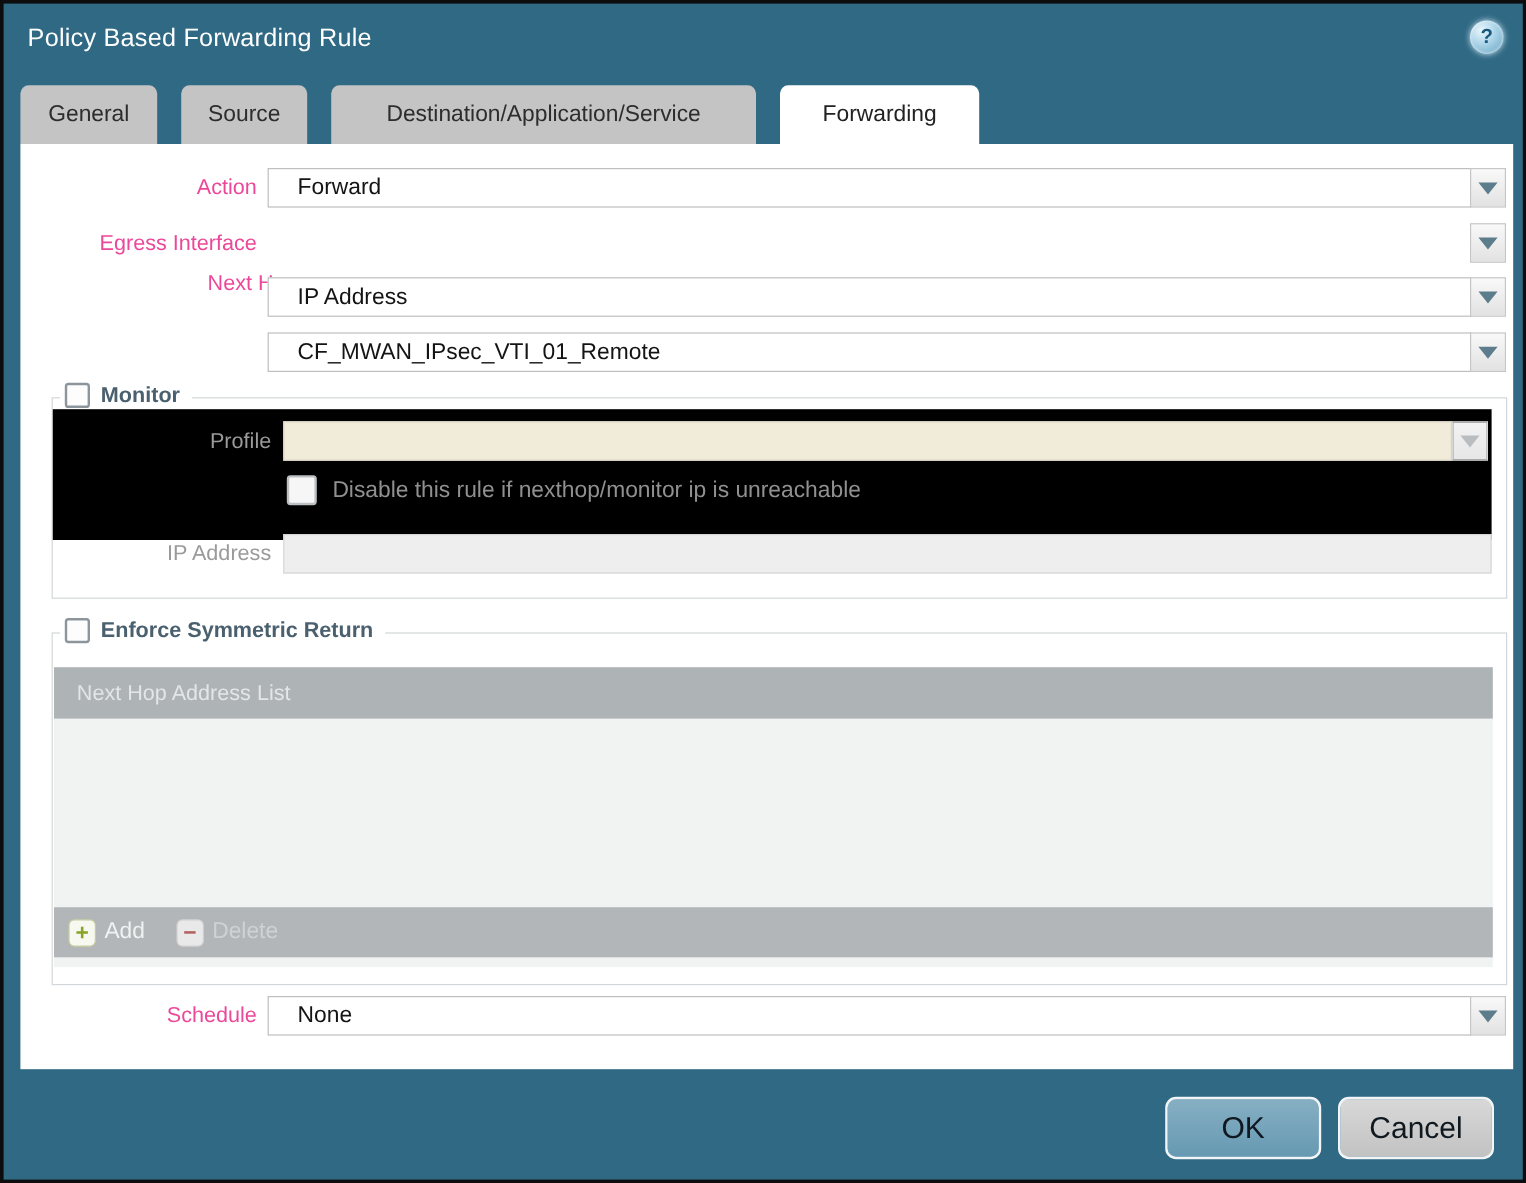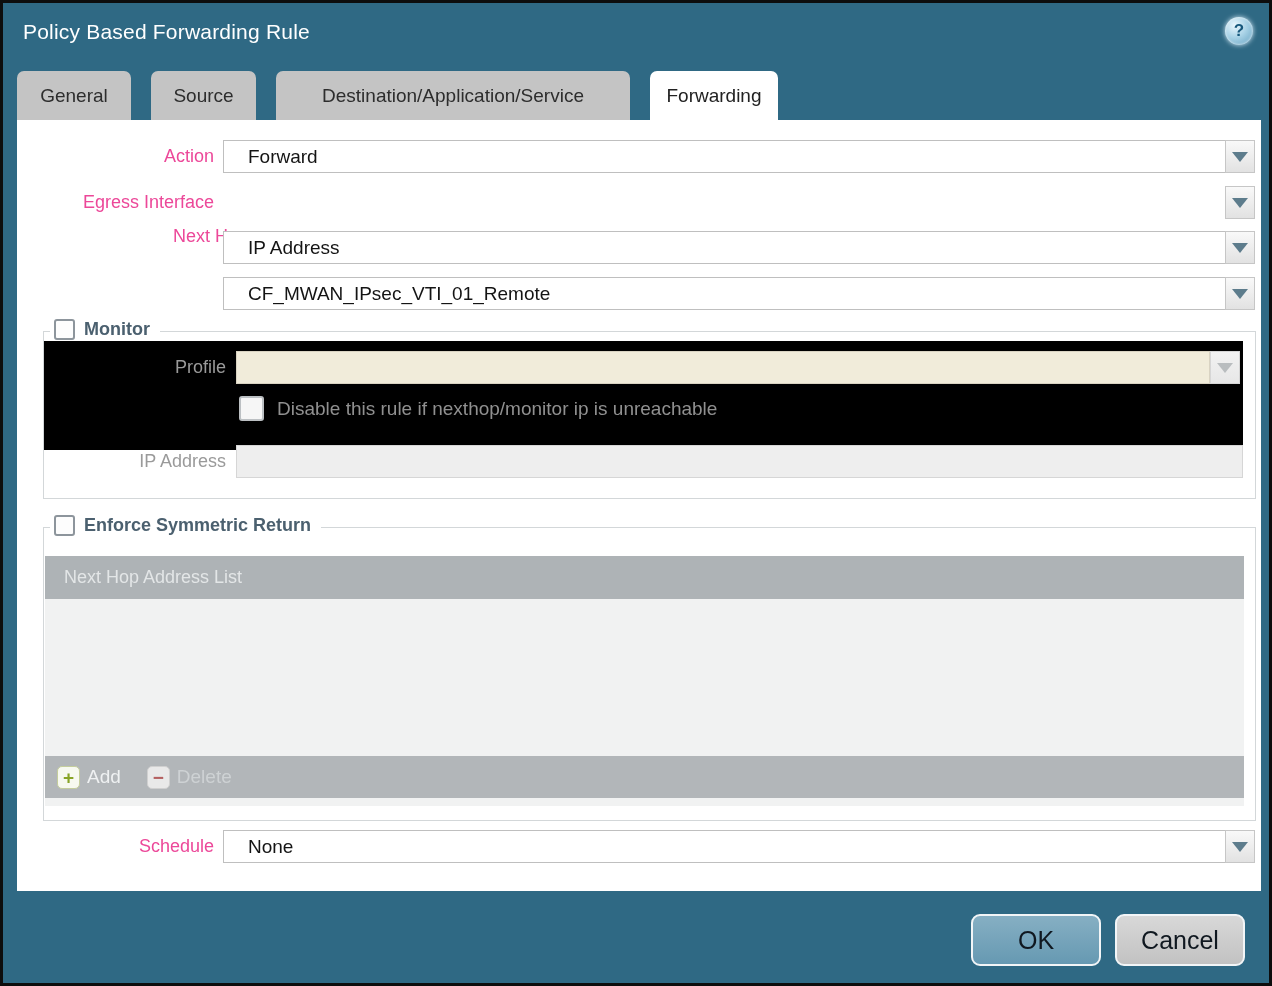--- a/index.html
+++ b/index.html
@@ -26,21 +26,21 @@
   
   .tabs{position:absolute;left:14px;top:68px;display:flex;gap:20px;}
   .tab{
     height:49px;background:#c4c4c4;border-radius:7px 7px 0 0;
     display:flex;align-items:center;justify-content:center;
     font-size:19px;color:#2d2d2d;cursor:pointer;
   }
   .tab:nth-child(1){width:114px;}
   .tab:nth-child(2){width:105px;}
   .tab:nth-child(3){width:354px;}
-  .tab:nth-child(4){width:128px;}
+  .tab:nth-child(4){width:166px;}
   .tab.active{background:#ffffff;color:#222;}
   
   .panel{
     position:absolute;left:14px;top:117px;width:1244px;height:771px;
     background:#ffffff;
   }
   .form-label{
     position:absolute;left:0;width:197px;text-align:right;
     height:33px;line-height:33px;font-size:18px;color:#ec4899;
   }

